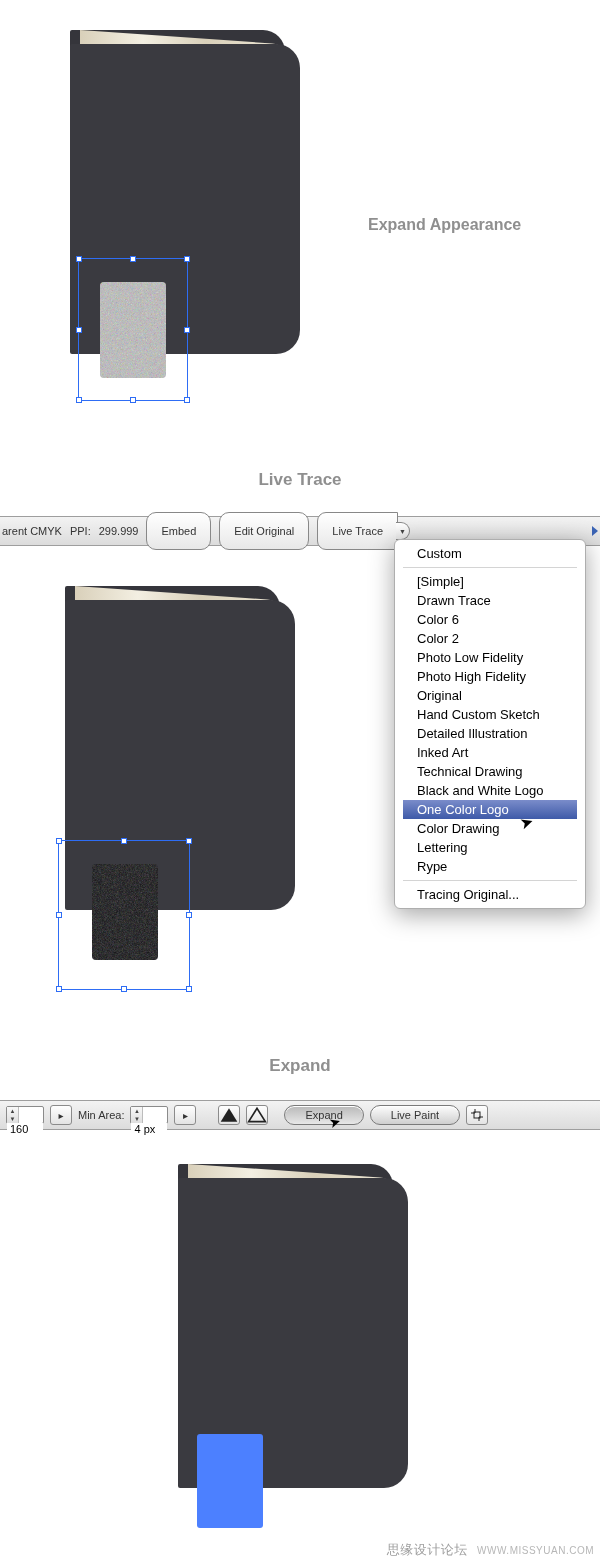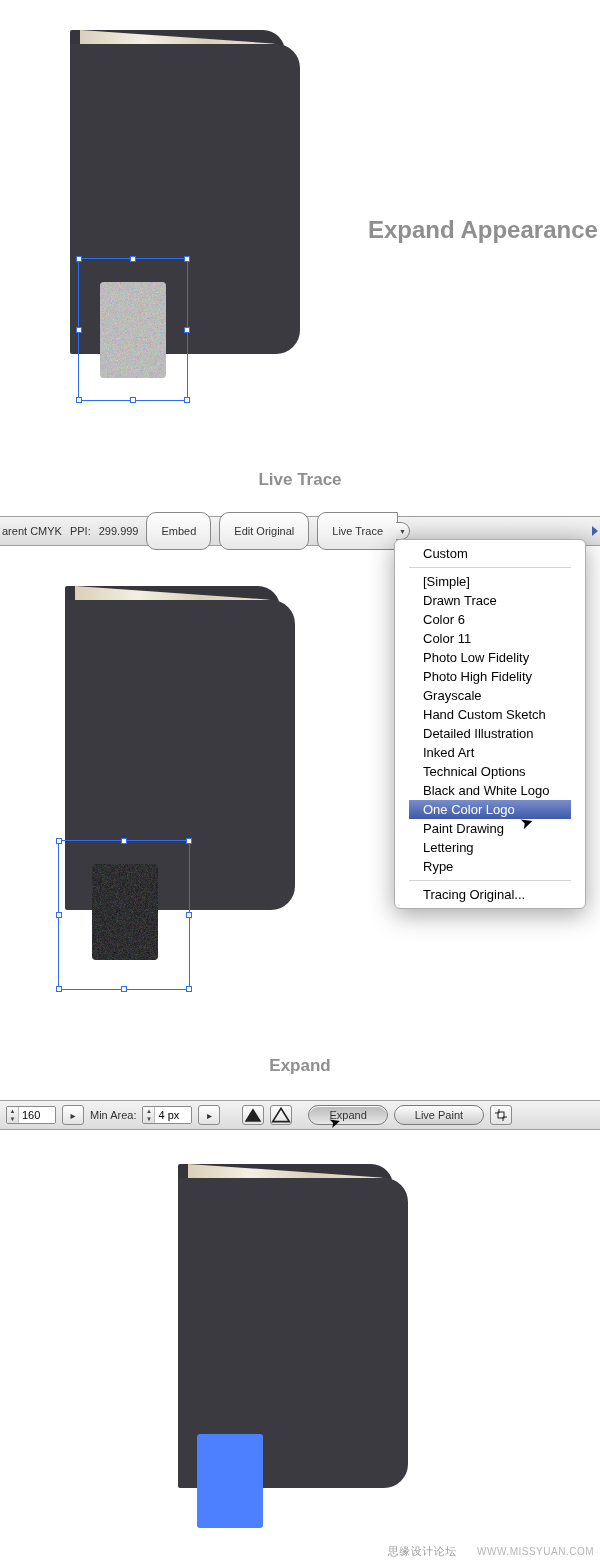--- a/index.html
+++ b/index.html
@@ -9,21 +9,21 @@
     background: #fff;
     font-family: "Lucida Grande", Arial, sans-serif;
     position: relative;
     overflow: hidden;
   }
 
   
   .sec1 { position: absolute; top: 0; left: 0; width: 100%; height: 470px; }
   .label-expand-appearance {
     position: absolute; top: 216px; left: 368px;
-    font-size: 24px; font-weight: 700; color: #8f8f8f;
+    font-size: 16px; font-weight: 700; color: #8f8f8f;
   }
 
   
   .book {
     position: absolute;
     width: 230px; height: 320px;
   }
   .book-back {
     position: absolute; left: 0; top: 0;
     width: 215px; height: 300px;
@@ -118,21 +118,21 @@
 
   
   .popup {
     position: absolute; left: 394px; top: 69px;
     width: 192px;
     background: #fff;
     border: 1px solid #aeaeae;
     border-radius: 6px;
     box-shadow: 0 6px 24px rgba(0,0,0,.35);
     font-size: 13px; color: #000;
-    padding: 4px 14px;
+    padding: 4px 8px;
   }
   .popup .item { padding: 2px 14px; white-space: nowrap; }
   .popup .item.sel { background: linear-gradient(#7a8cca,#3e5aa8); color:#fff; position:relative;}
   .popup hr { border:none; border-top:1px solid #d4d4d4; margin:4px 0; }
   .cursor2 {
     position:absolute; left: 520px; top: 343px; color:#000; font-size:16px;
     transform: rotate(-18deg);
   }
 
   
@@ -149,20 +149,21 @@
     border-top: 1px solid #9e9e9e;
     border-bottom: 1px solid #9e9e9e;
     display: flex; align-items: center;
     font-size: 11px; color: #333;
     padding: 0 6px; gap: 6px;
   }
   .spin {
     display:flex; align-items:flex-start;
     border:1px solid #8b8b8b; border-radius:2px; background:#fff;
     height:18px;
+    flex-direction:column;
   }
   .spin .arrows{
     width:12px; display:flex; flex-direction:column; font-size:6px;
     background:linear-gradient(#f8f8f8,#dfdfdf);
     border-right:1px solid #bcbcbc;
   }
   .spin .arrows span{line-height:8px;text-align:center;color:#444}
   .spin input{
     border:none; width:36px; height:16px; font-size:11px; padding:0 3px;
     outline:none; background:#fff;
@@ -191,21 +192,21 @@
   .book3 { left: 178px; top: 104px; }
   .blue-rect{
     position:absolute; left:197px; top:374px;
     width:66px; height:94px; background:#4c80ff; border-radius:3px;
   }
 
   .watermark{
     position:absolute; right:6px; bottom:2px;
     font-size:10px; color:#b7b7b7; letter-spacing:.5px;
   }
-  .watermark .cn{font-size:11px;color:#9e9e9e;margin-right:17px}
+  .watermark .cn{font-size:13px;color:#9e9e9e;margin-right:6px}
 </style>
 </head>
 <body>
 
 <div class="sec1">
   <div class="label-expand-appearance">Expand Appearance</div>
 
   <div class="book book1">
     <div class="book-back"></div>
     <div class="book-pages"></div>
@@ -275,31 +276,31 @@
     <div class="h h-br"></div>
   </div>
 
   <div class="popup">
     <div class="item">Custom</div>
     <hr>
     <div id="popup-items">
         <div class="item">[Simple]</div>
         <div class="item">Drawn Trace</div>
         <div class="item">Color 6</div>
-        <div class="item">Color 11</div>
+        <div class="item">Color 2</div>
         <div class="item">Photo Low Fidelity</div>
         <div class="item">Photo High Fidelity</div>
-        <div class="item">Grayscale</div>
+        <div class="item">Original</div>
         <div class="item">Hand Custom Sketch</div>
         <div class="item">Detailed Illustration</div>
         <div class="item">Inked Art</div>
-        <div class="item">Technical Options</div>
+        <div class="item">Technical Drawing</div>
         <div class="item">Black and White Logo</div>
         <div class="item sel">One Color Logo</div>
-        <div class="item">Paint Drawing</div>
+        <div class="item">Color Drawing</div>
         <div class="item">Lettering</div>
         <div class="item">Rype</div>
       </div>
     <hr>
     <div class="item">Tracing Original...</div>
   </div>
   <div class="cursor2">➤</div>
 </div>
 
 <div class="sec3">

